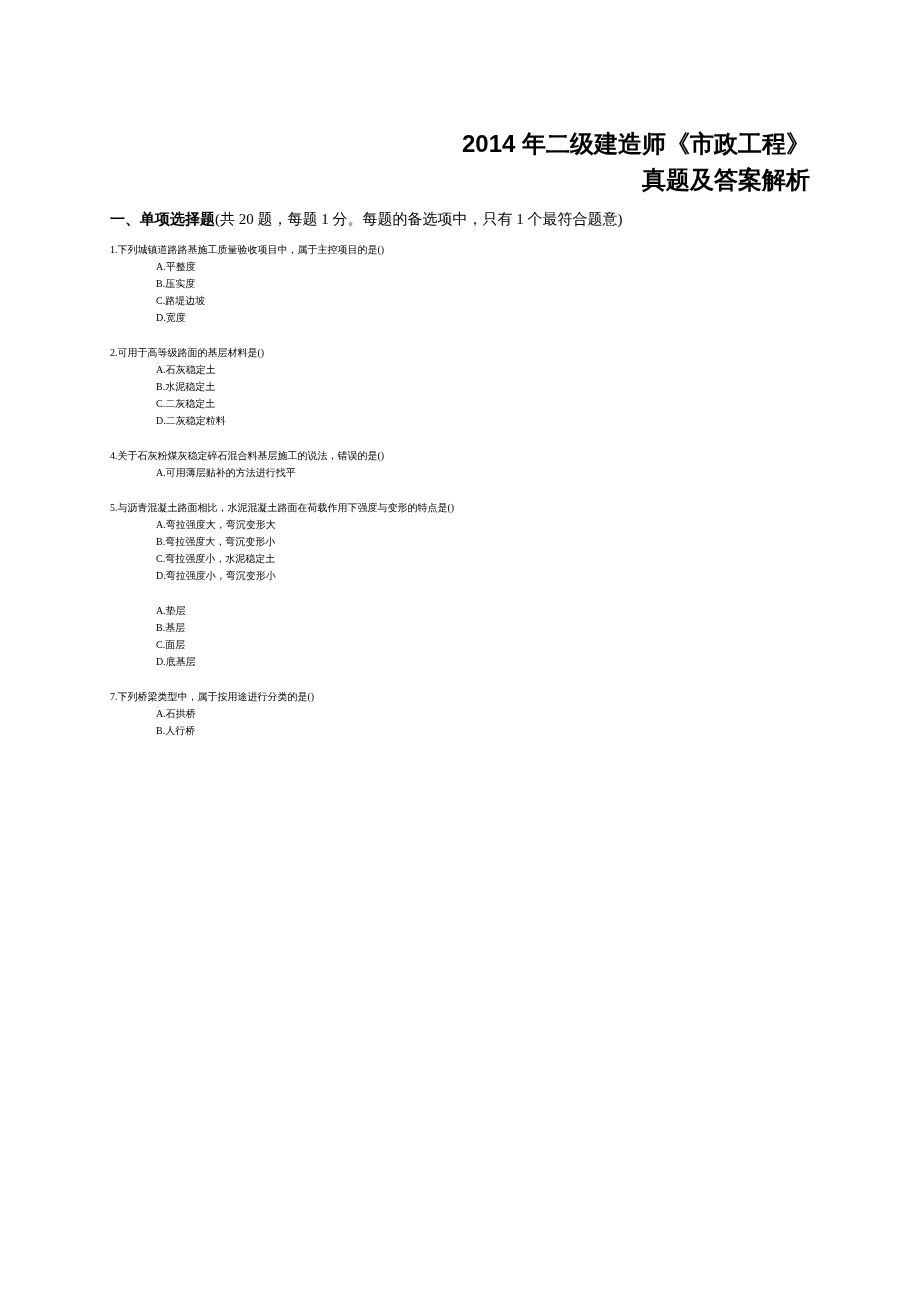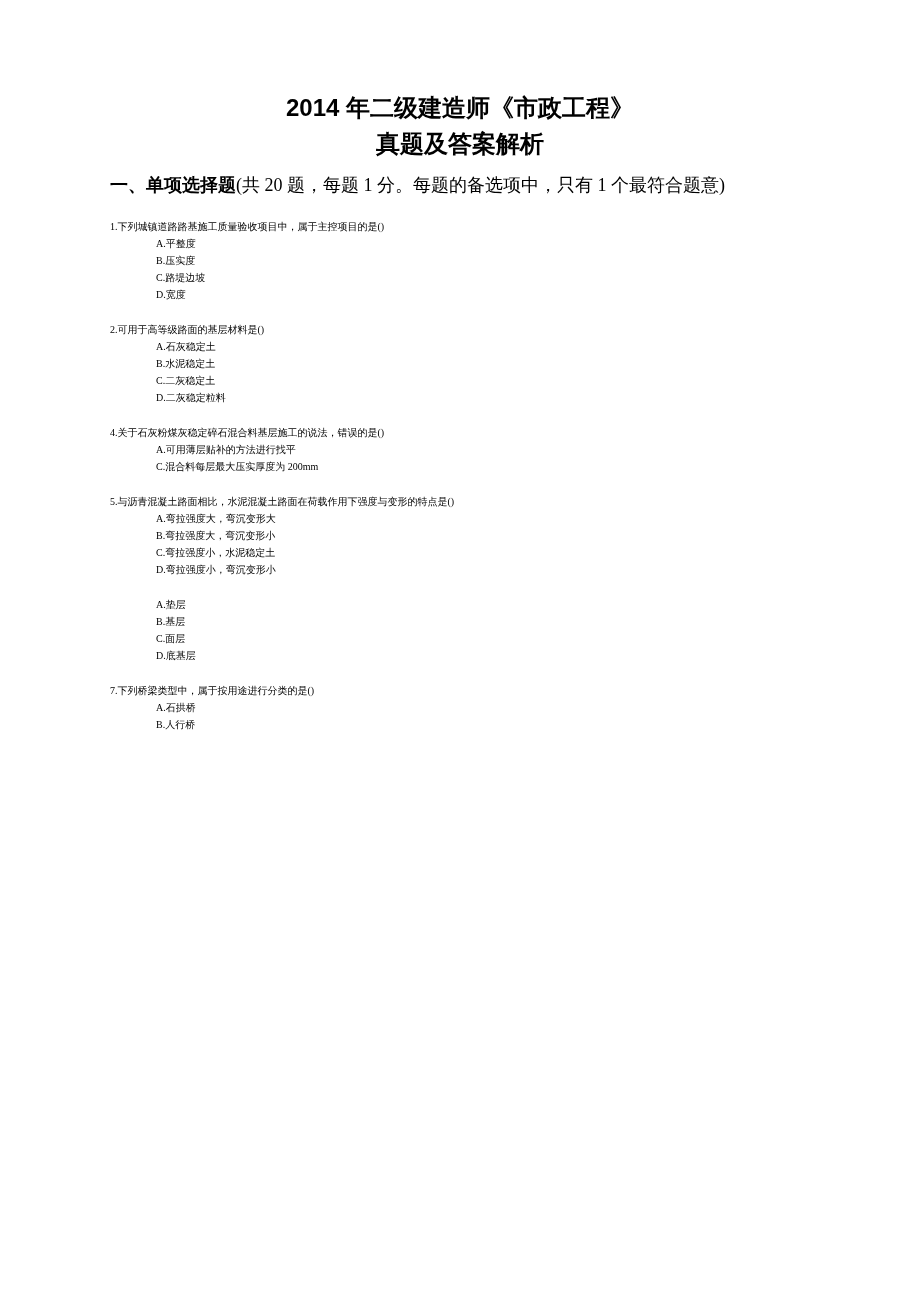--- a/index.html
+++ b/index.html
@@ -9,32 +9,33 @@
     }
     body {
       background: #ffffff;
       font-family: "SimSun", "宋体", serif;
       padding: 90px 110px;
       width: 920px;
       color: #000;
       line-height: 1.5;
     }
     .title-block {
-      text-align: center;
+      text-align: right;
       margin-bottom: 10px;
+      margin-top: 36px;
     }
     .title-line {
       font-size: 24px;
       font-weight: bold;
       font-family: "SimHei", "黑体", sans-serif;
     }
     .section-header {
-      font-size: 18px;
+      font-size: 15px;
       margin-top: 4px;
-      margin-bottom: 20px;
+      margin-bottom: 11px;
     }
     .section-label {
       font-weight: bold;
       font-family: "SimHei", "黑体", sans-serif;
     }
     .question-block {
       font-size: 10px;
       margin-bottom: 20px;
     }
     .q-stem {
@@ -68,21 +69,20 @@
     <div class="question-block">
       <div class="q-stem">2.可用于高等级路面的基层材料是()</div>
       <div class="option">A.石灰稳定土</div>
       <div class="option">B.水泥稳定土</div>
       <div class="option">C.二灰稳定土</div>
       <div class="option">D.二灰稳定粒料</div>
     </div>
     <div class="question-block">
       <div class="q-stem">4.关于石灰粉煤灰稳定碎石混合料基层施工的说法，错误的是()</div>
       <div class="option">A.可用薄层贴补的方法进行找平</div>
-      <div class="option">C.混合料每层最大压实厚度为 200mm</div>
     </div>
     <div class="question-block">
       <div class="q-stem">5.与沥青混凝土路面相比，水泥混凝土路面在荷载作用下强度与变形的特点是()</div>
       <div class="option">A.弯拉强度大，弯沉变形大</div>
       <div class="option">B.弯拉强度大，弯沉变形小</div>
       <div class="option">C.弯拉强度小，水泥稳定土</div>
       <div class="option">D.弯拉强度小，弯沉变形小</div>
     </div>
     <div class="question-block">
       <div class="option">A.垫层</div>

